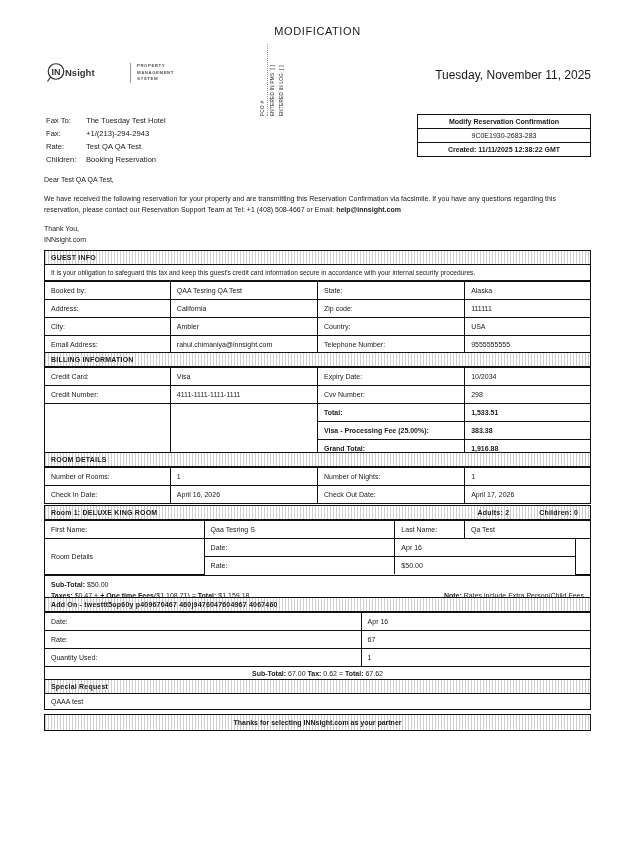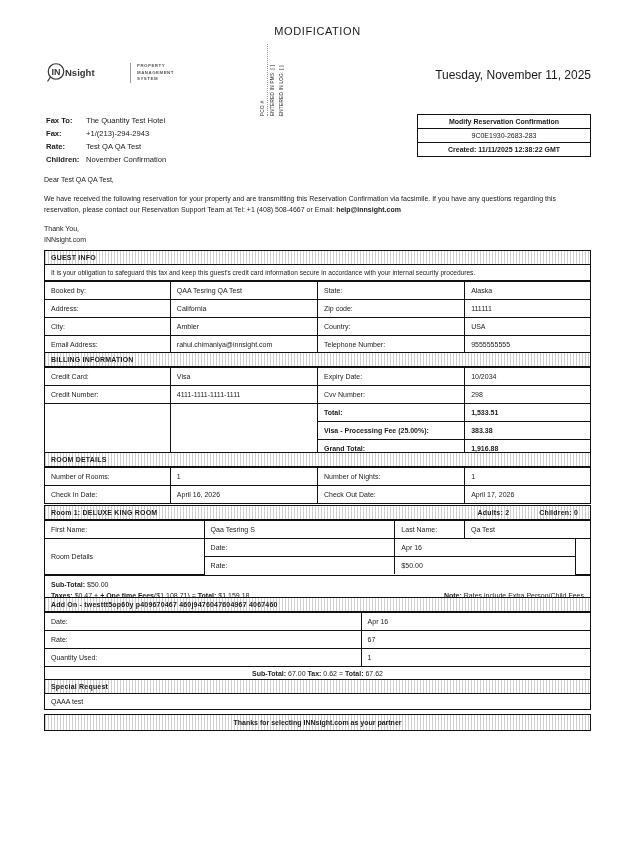--- a/index.html
+++ b/index.html
@@ -36,21 +36,21 @@
     font-size:4.6px;letter-spacing:.3px;color:#222;
     border-right:1px dotted #999;padding:0 2px;height:72px;
     display:flex;align-items:flex-end;justify-content:flex-start;white-space:nowrap;
   }
   .stamp.last{border-right:none;}
   .stamp.pco{border-right:none;}
 
   
   .faxblock{position:absolute;left:46px;top:114px;font-size:7.6px;line-height:13px;}
   .faxrow{display:flex;}
-  .faxrow b{display:inline-block;width:40px;font-weight:bold;}
+  .faxrow b{display:inline-block;width:40px;font-weight:normal;}
   .faxrow span{display:inline-block;}
 
   
   .confbox{
     position:absolute;right:44px;top:114px;width:172px;
     border:1px solid #111;font-size:7px;text-align:center;background:#fff;
   }
   .confbox div{padding:3px 2px;}
   .conf-title{font-weight:bold;border-bottom:1px solid #111;}
   .conf-code{border-bottom:1px solid #111;}
@@ -134,33 +134,33 @@
 
   <div class="stamps">
     <div class="stamp pco">PCO #:</div>
     <div class="stamp">ENTERED IN PMS: [ ]</div>
     <div class="stamp last">ENTERED IN LOG: [ ]</div>
   </div>
 
   <div class="faxblock">
     <div class="faxrow">
       <b>Fax To:</b>
-      <span>The Quantity Test Hotel</span>
+      <span>The Tuesday Test Hotel</span>
     </div>
     <div class="faxrow">
       <b>Fax:</b>
       <span>+1/(213)-294-2943</span>
     </div>
     <div class="faxrow">
       <b>Rate:</b>
       <span>Test QA QA Test</span>
     </div>
     <div class="faxrow">
       <b>Children:</b>
-      <span>November Confirmation</span>
+      <span>Booking Reservation</span>
     </div>
   </div>
 
   <div class="confbox">
     <div class="conf-title">Modify Reservation Confirmation</div>
     <div class="conf-code">9C0E1930-2683-283</div>
     <div class="conf-created">Created: 11/11/2025 12:38:22 GMT</div>
   </div>
 
   <div class="letter">

